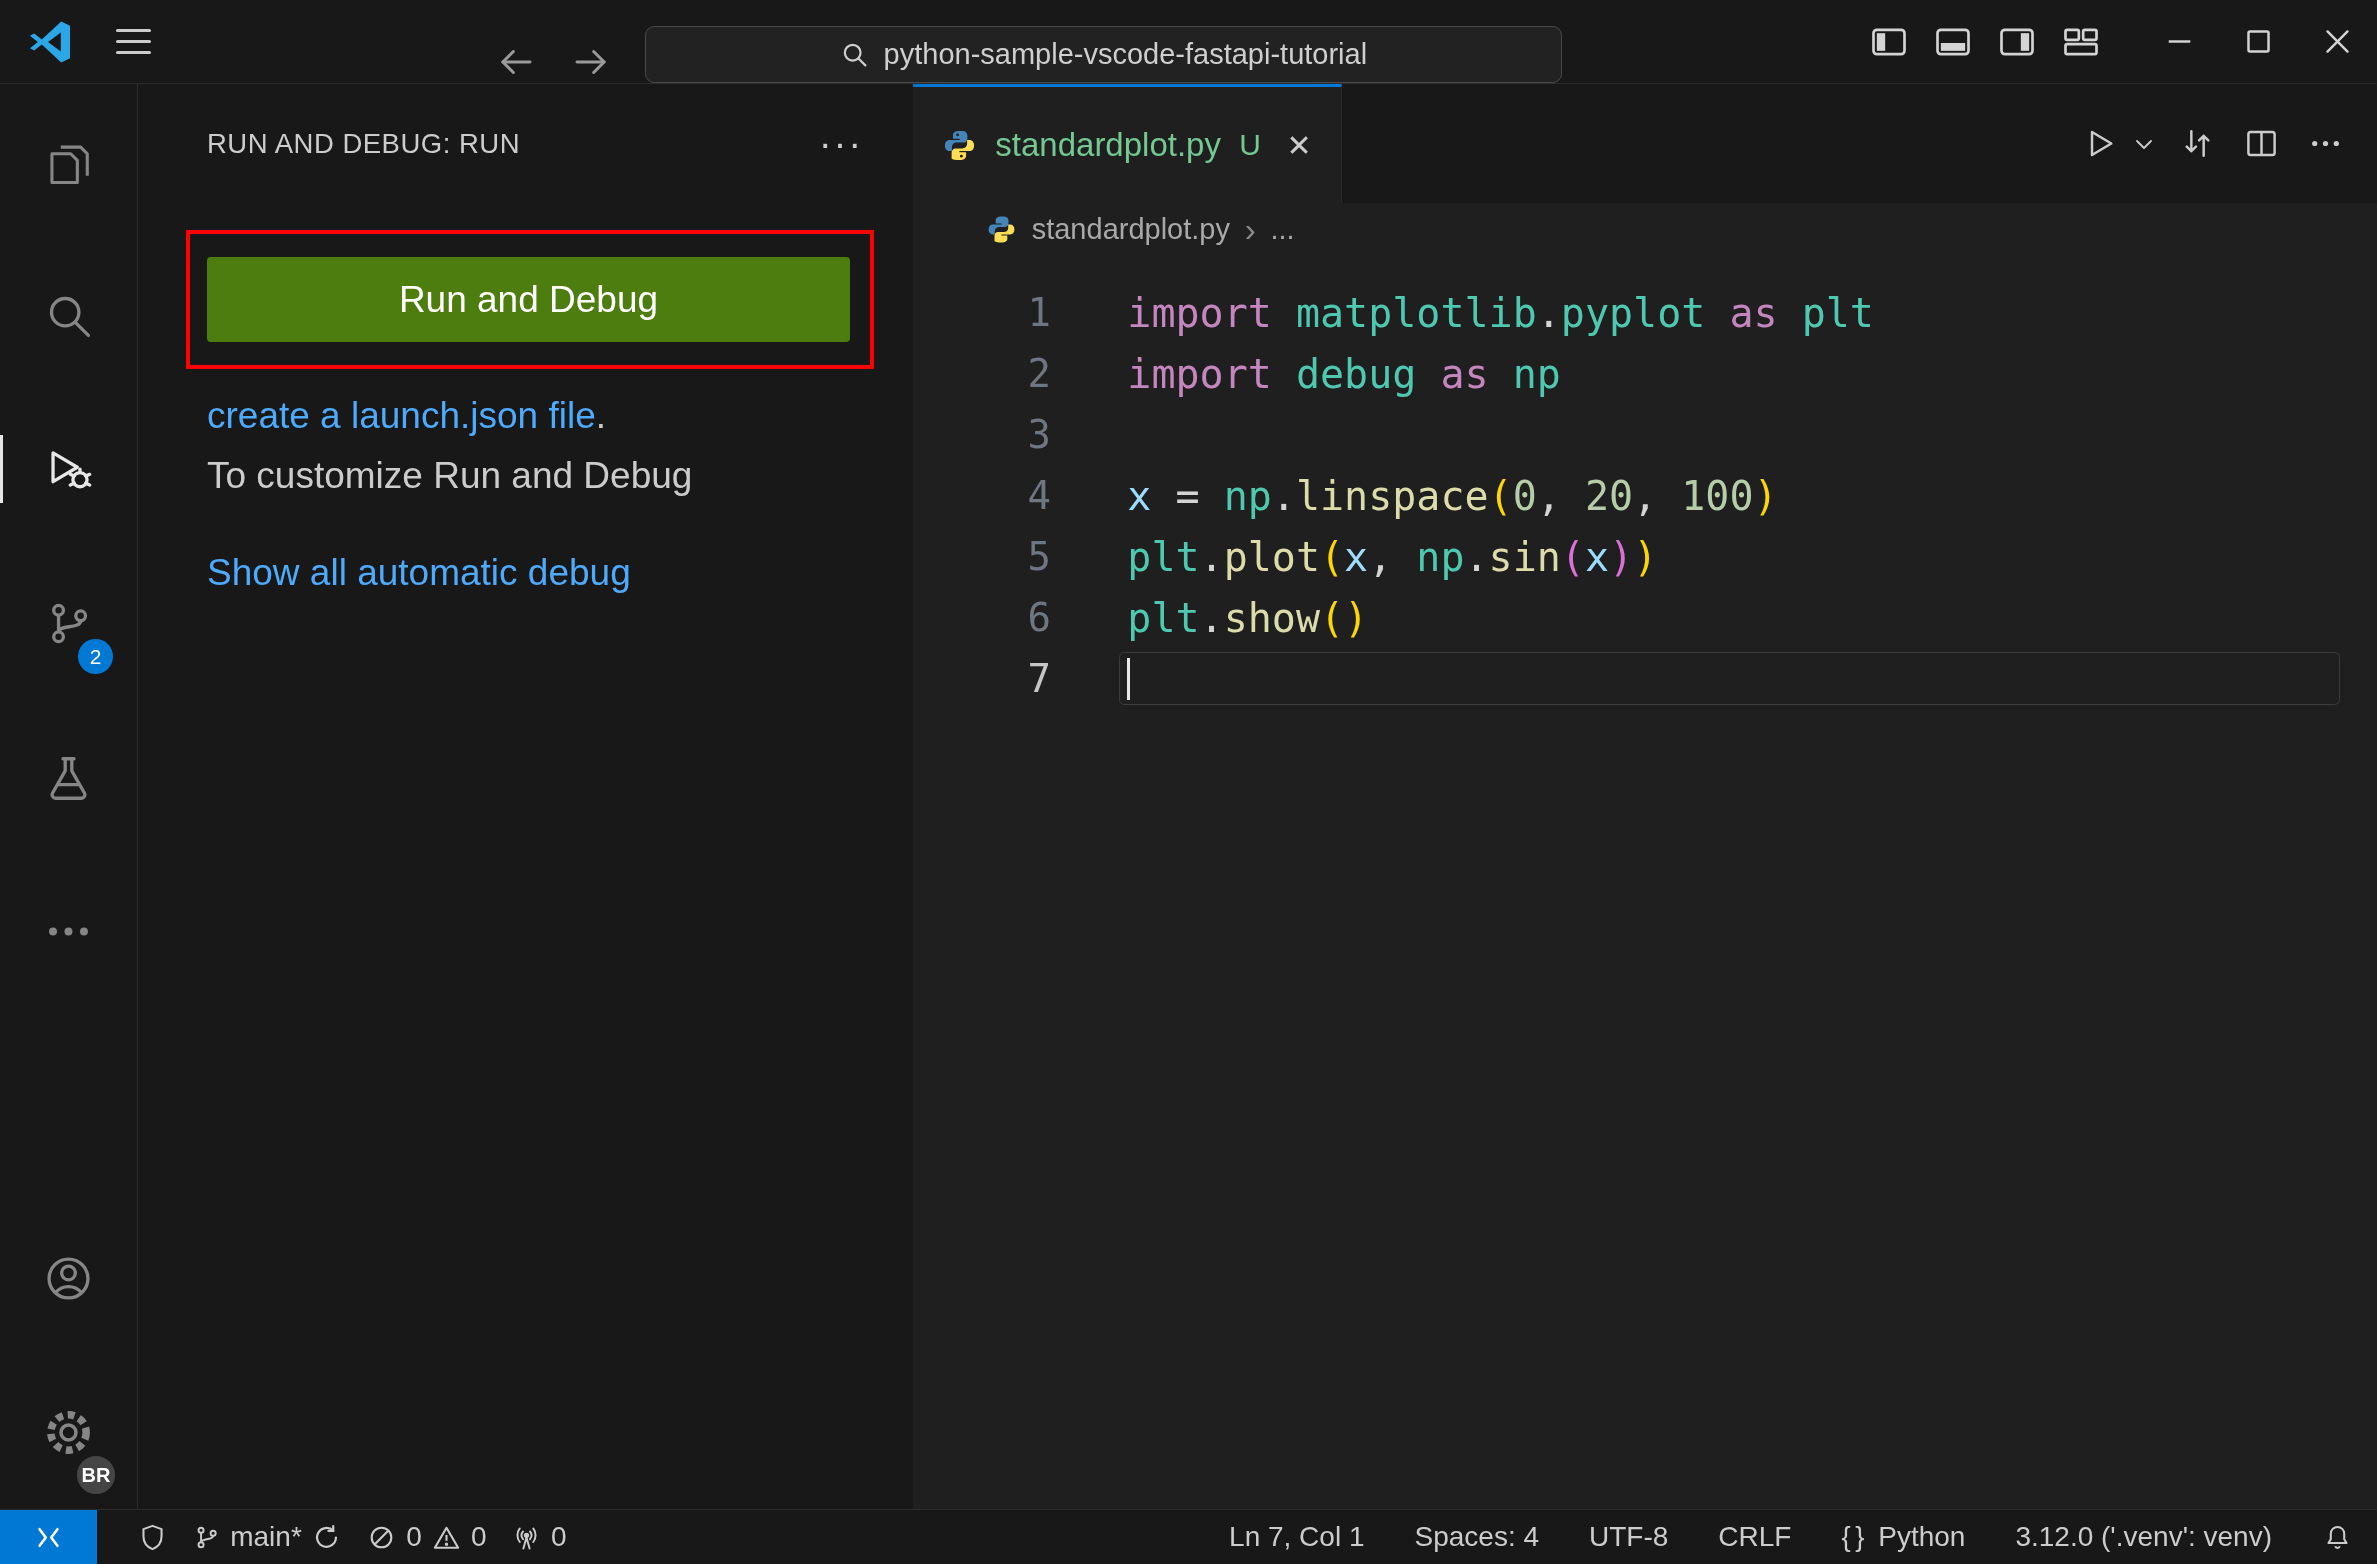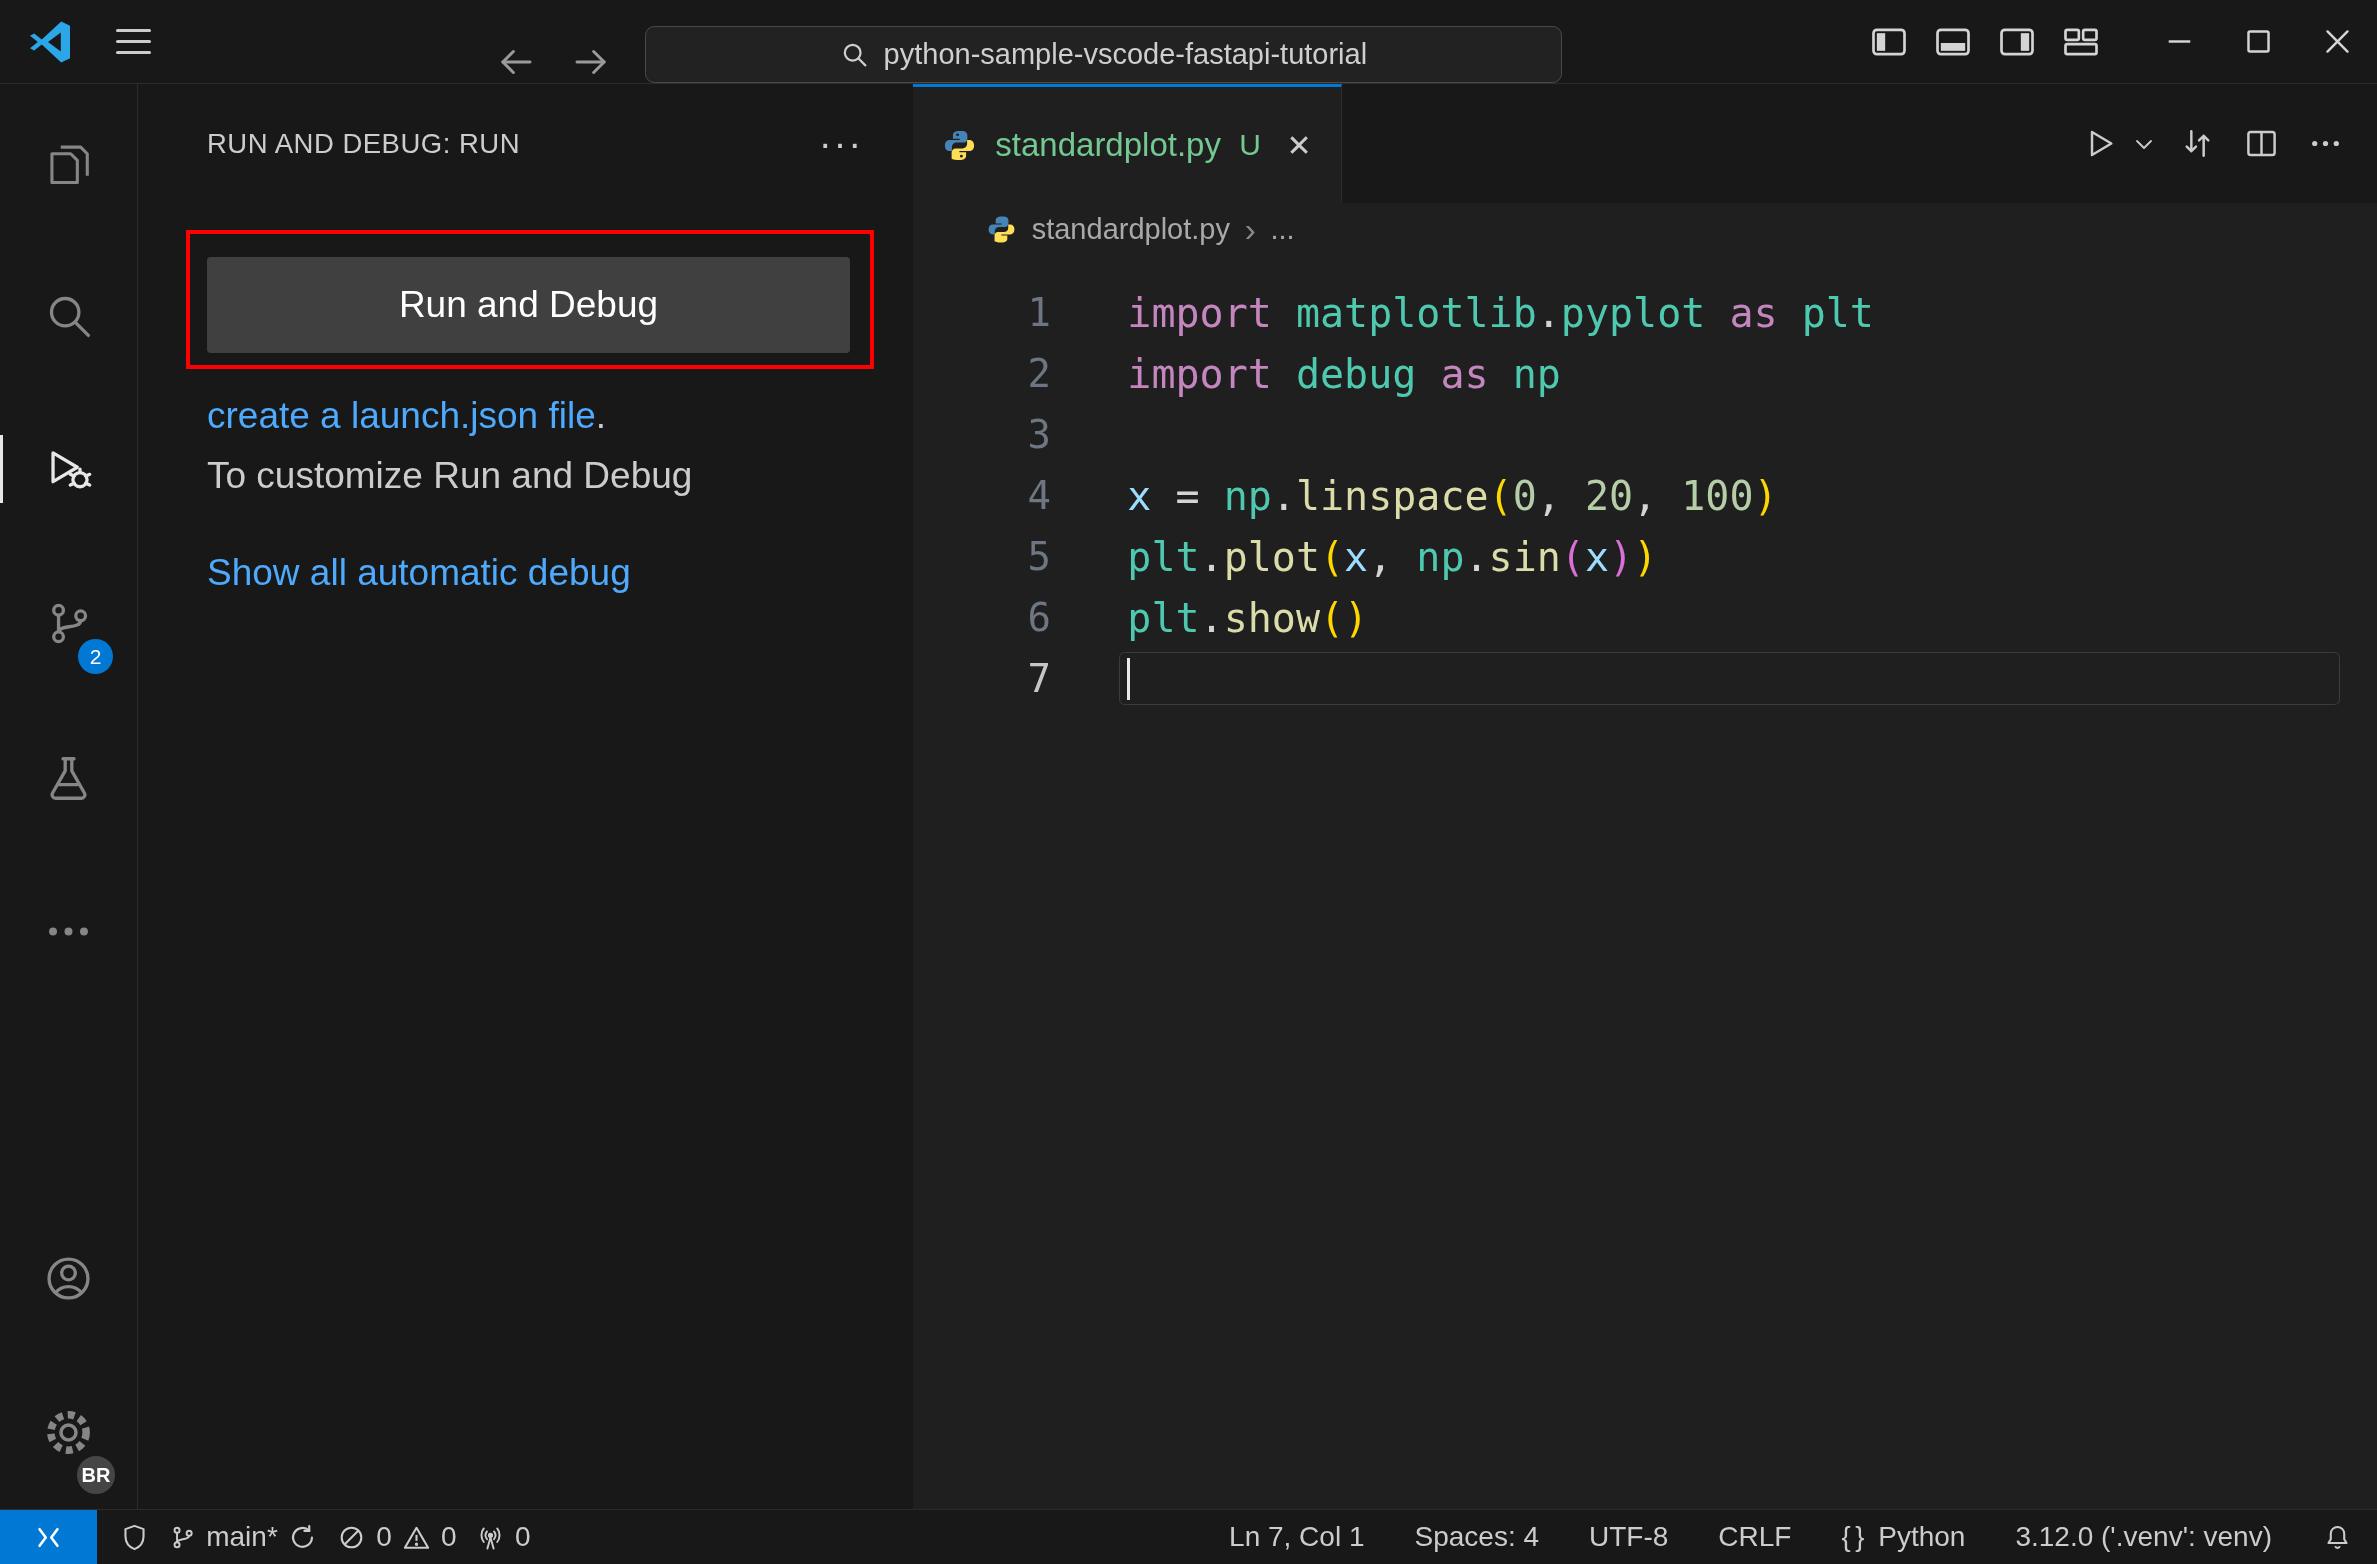--- a/index.html
+++ b/index.html
@@ -25,21 +25,21 @@
   .ab-item.active{color:#e7e7e7}
   .ab-item.active::before{content:"";position:absolute;left:0;top:28%;height:44%;width:2.8px;background:#e7e7e7}
   .ab-badge{position:absolute;right:24px;bottom:26px;min-width:35px;height:35px;border-radius:17.4px;background:#0078d4;color:#fff;font-size:21px;display:flex;align-items:center;justify-content:center;padding:0 5.5px}
   .profile-badge{position:absolute;right:20px;bottom:13px;width:42px;height:42px;border-radius:21px;background:#454545;border:2.8px solid #181818;color:#fff;font-size:20px;font-weight:bold;display:flex;align-items:center;justify-content:center}
 
   
   .sidebar{position:absolute;top:84px;left:138px;bottom:55px;width:776px;background:#181818;border-right:0.9px solid #2b2b2b}
   .sidebar-header{position:absolute;top:44px;left:69px;right:50px;display:flex;justify-content:space-between;align-items:center;font-size:27.5px;color:#cccccc;letter-spacing:0.5px}
   .more-dots{font-size:39px;color:#cccccc;letter-spacing:1.8px;line-height:18.3px}
   .annotation-box{position:absolute;left:48px;top:146px;width:688px;height:139px;border:4.6px solid #ff0000;pointer-events:none}
-  .run-btn{position:absolute;left:69px;top:173px;width:643px;height:96px;background:#404040;border:none;border-radius:3.7px;color:#ffffff;font-size:37px;font-family:inherit;cursor:pointer}
+  .run-btn{position:absolute;left:69px;top:173px;width:643px;height:85px;background:#4d7c0f;border:none;border-radius:3.7px;color:#ffffff;font-size:37px;font-family:inherit;cursor:pointer}
   .sb-para{position:absolute;left:69px;font-size:37px;line-height:60px;color:#cccccc}
   .sb-para.p1{top:302px}
   .sb-para.p2{top:459px}
   .link{color:#4daafc;text-decoration:none;cursor:pointer}
 
   
   .editor{position:absolute;top:84px;left:913px;right:0;bottom:55px;background:#1f1f1f;display:flex;flex-direction:column}
   .tabbar{height:119px;background:#181818;display:flex;align-items:stretch}
   .tab{display:flex;align-items:center;gap:18.3px;padding:0 29px;background:#1f1f1f;border-top:3.7px solid #0078d4;border-right:0.9px solid #2b2b2b;font-size:33px;color:#73c991}
   .tab-mod{font-size:30px;color:#73c991}
@@ -55,21 +55,21 @@
   .line-content{flex:1;margin-left:68px;height:53px;display:flex;align-items:center;white-space:pre;border:1.8px solid transparent;border-radius:5.5px;padding:0 7.3px}
   .code-line.current .line-num{color:#c6c6c6}
   .code-line.current .line-content{border-color:#3c3c3c}
   .cursor{display:inline-block;width:2.8px;height:42px;background:#e8e8e8}
   .tk-kw{color:#c586c0}.tk-mod{color:#4ec9b0}.tk-fn{color:#dcdcaa}.tk-var{color:#9cdcfe}
   .tk-num{color:#b5cea8}.tk-pl{color:#d4d4d4}.tk-p1{color:#ffd700}.tk-p2{color:#da70d6}
 
   
   .statusbar{position:absolute;left:0;right:0;bottom:0;height:55px;background:#181818;border-top:0.9px solid #2b2b2b;display:flex;align-items:center;font-size:28px;color:#cccccc}
   .sb-remote{width:97px;height:100%;background:#0078d4;color:#fff;display:flex;align-items:center;justify-content:center;cursor:pointer}
-  .sb-left{display:flex;align-items:center;gap:18px;padding-left:22px}
+  .sb-left{display:flex;align-items:center;gap:24px;padding-left:40px}
   .sb-right{margin-left:auto;display:flex;align-items:center;gap:50px;padding-right:24px}
   .sb-group{display:flex;align-items:center;gap:9.2px;cursor:pointer}
   .braces{letter-spacing:4.6px;font-size:27.5px}
   svg{display:block}
 </style>
 </head>
 <body>
 
 <div class="app">
 

